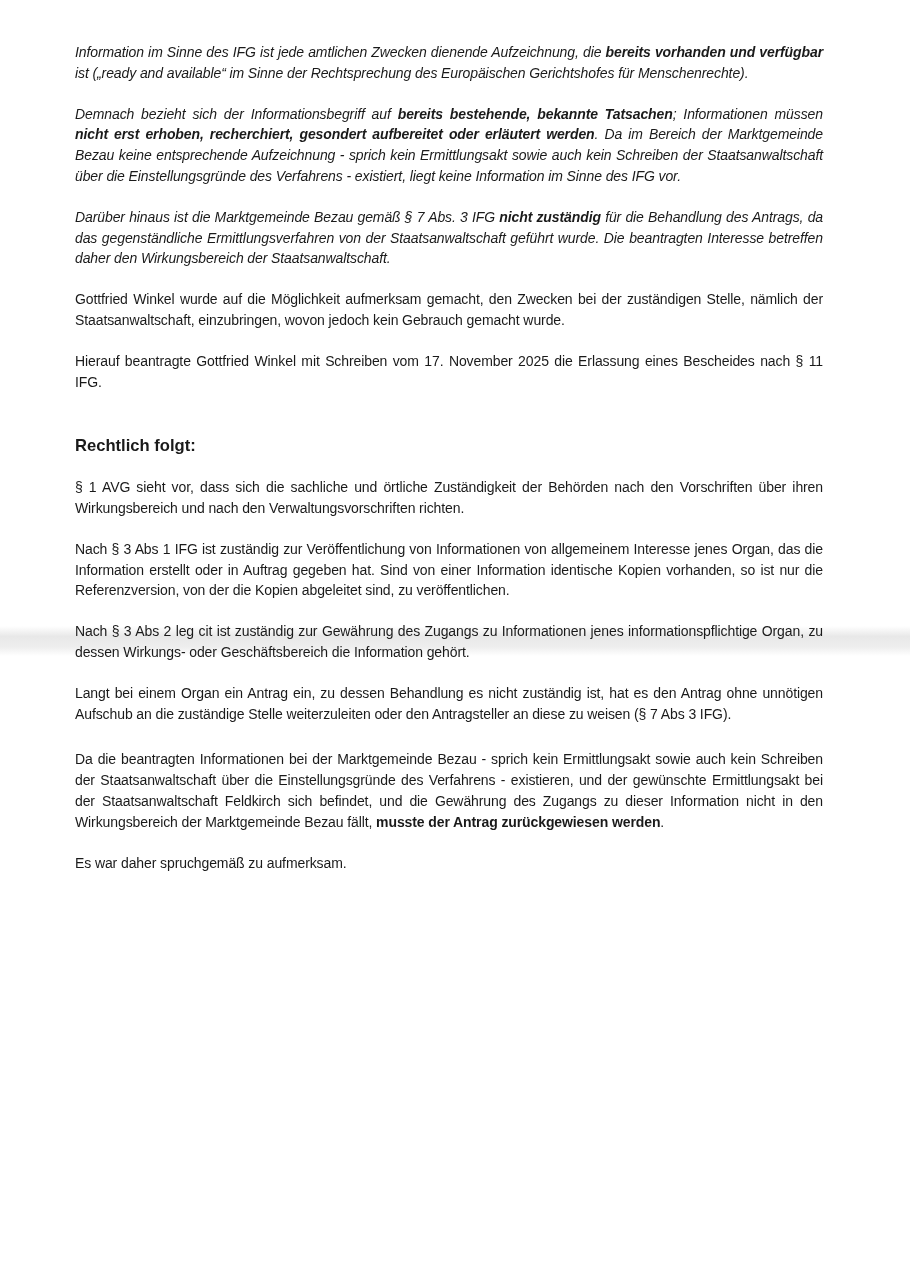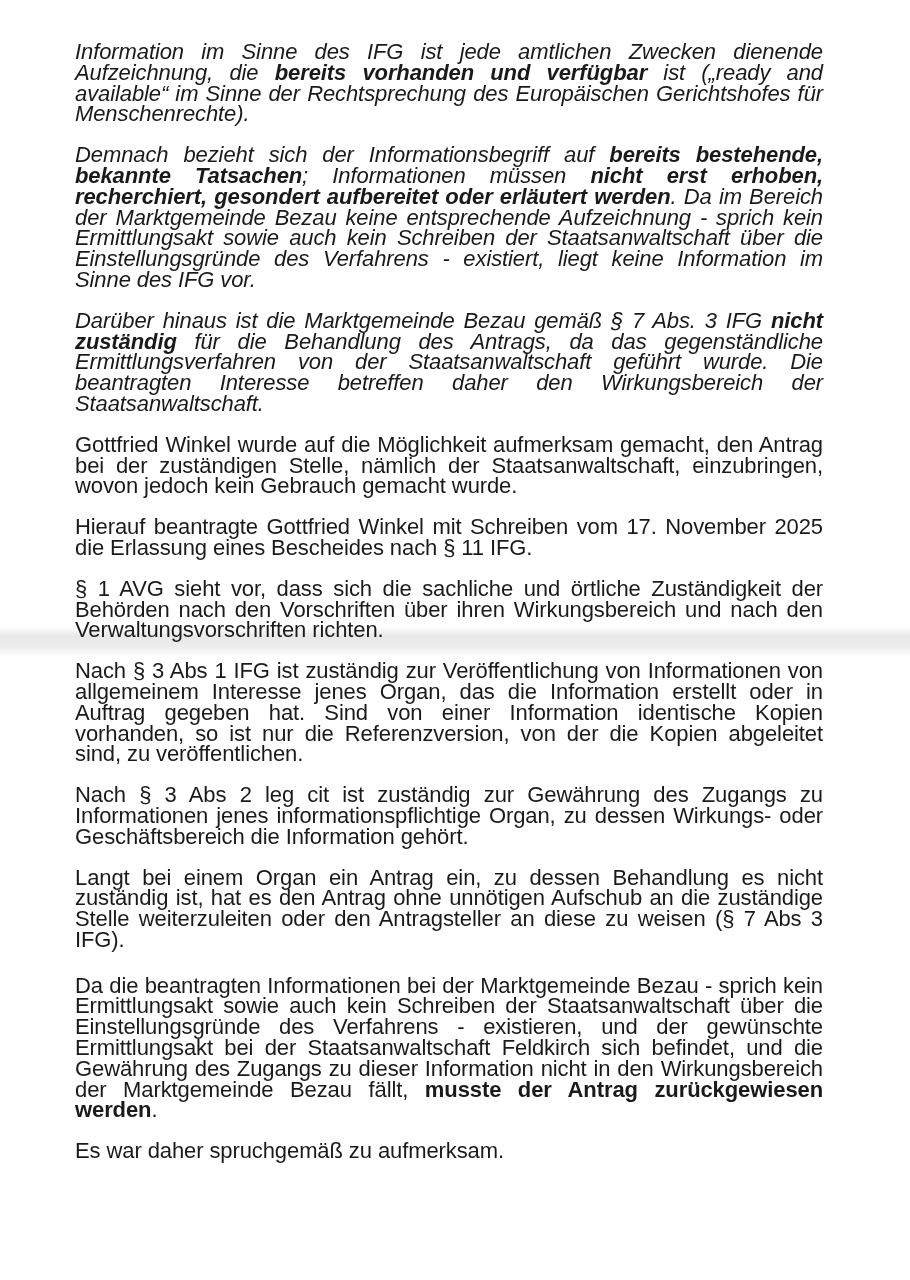--- a/index.html
+++ b/index.html
@@ -12,21 +12,21 @@
   }
   .scan-band {
     position: absolute; left: 0; top: 626px; width: 910px; height: 30px;
     background: linear-gradient(to bottom, rgba(232,232,232,0) 0%, rgba(228,228,228,0.85) 35%, rgba(232,232,232,0.75) 70%, rgba(240,240,240,0) 100%);
   }
   .page {
     position: absolute; left: 75px; top: 42px; width: 748px;
   }
   p {
     margin: 0;
-    font-size: 22px;
+    font-size: 14px;
     line-height: 20.8px;
     text-align: justify;
     letter-spacing: -0.1px;
   }
   p.it { font-style: italic; }
   b { font-weight: bold; }
   .heading { font-weight: bold; font-size: 16.6px; line-height: 20.8px; margin: 0; }
   .mt-spacer-sm { margin-top: 20px; }
   .mt-spacer-lg { margin-top: 25px; }
 </style>
@@ -43,27 +43,28 @@
   <p class="it mt-spacer-sm">
     <span>Demnach bezieht sich der Informationsbegriff auf </span><b>bereits bestehende, bekannte Tatsachen</b><span>; Informationen müssen </span><b>nicht erst erhoben, recherchiert, gesondert aufbereitet oder erläutert werden</b><span>. Da im Bereich der Marktgemeinde Bezau keine entsprechende Aufzeichnung - sprich kein Ermittlungsakt sowie auch kein Schreiben der Staatsanwaltschaft über die Einstellungsgründe des Verfahrens - existiert, liegt keine Information im Sinne des IFG vor.</span>
   </p>
 
   <p class="it mt-spacer-sm">
     <span>Darüber hinaus ist die Marktgemeinde Bezau gemäß § 7 Abs. 3 IFG </span><b>nicht zuständig</b><span> für die Behandlung des Antrags, da das gegenständliche Ermittlungsverfahren von der Staatsanwaltschaft geführt wurde. Die beantragten Interesse betreffen daher den Wirkungsbereich der Staatsanwaltschaft.</span>
   </p>
 
 
   <p class="mt-spacer-sm">
-    <span>Gottfried Winkel wurde auf die Möglichkeit aufmerksam gemacht, den Antrag bei der zuständigen Stelle, nämlich der Staatsanwaltschaft, einzubringen, wovon jedoch kein Gebrauch gemacht wurde.</span>
+    <span>Gottfried Winkel wurde auf die Möglichkeit aufmerksam gemacht, den Zwecken bei der zuständigen Stelle, nämlich der Staatsanwaltschaft, einzubringen, wovon jedoch kein Gebrauch gemacht wurde.</span>
   </p>
 
   <p class="mt-spacer-sm">
     <span>Hierauf beantragte Gottfried Winkel mit Schreiben vom 17. November 2025 die Erlassung eines Bescheides nach § 11 IFG.</span>
   </p>
 
+  <div class="heading" style="margin-top:44px;">Rechtlich folgt:</div>
 
   <p class="mt-spacer-sm">
     <span>§ 1 AVG sieht vor, dass sich die sachliche und örtliche Zuständigkeit der Behörden nach den Vorschriften über ihren Wirkungsbereich und nach den Verwaltungsvorschriften richten.</span>
   </p>
 
   <p class="mt-spacer-sm">
     <span>Nach § 3 Abs 1 IFG ist zuständig zur Veröffentlichung von Informationen von allgemeinem Interesse jenes Organ, das die Information erstellt oder in Auftrag gegeben hat. Sind von einer Information identische Kopien vorhanden, so ist nur die Referenzversion, von der die Kopien abgeleitet sind, zu veröffentlichen.</span>
   </p>
 
   <p class="mt-spacer-sm">

